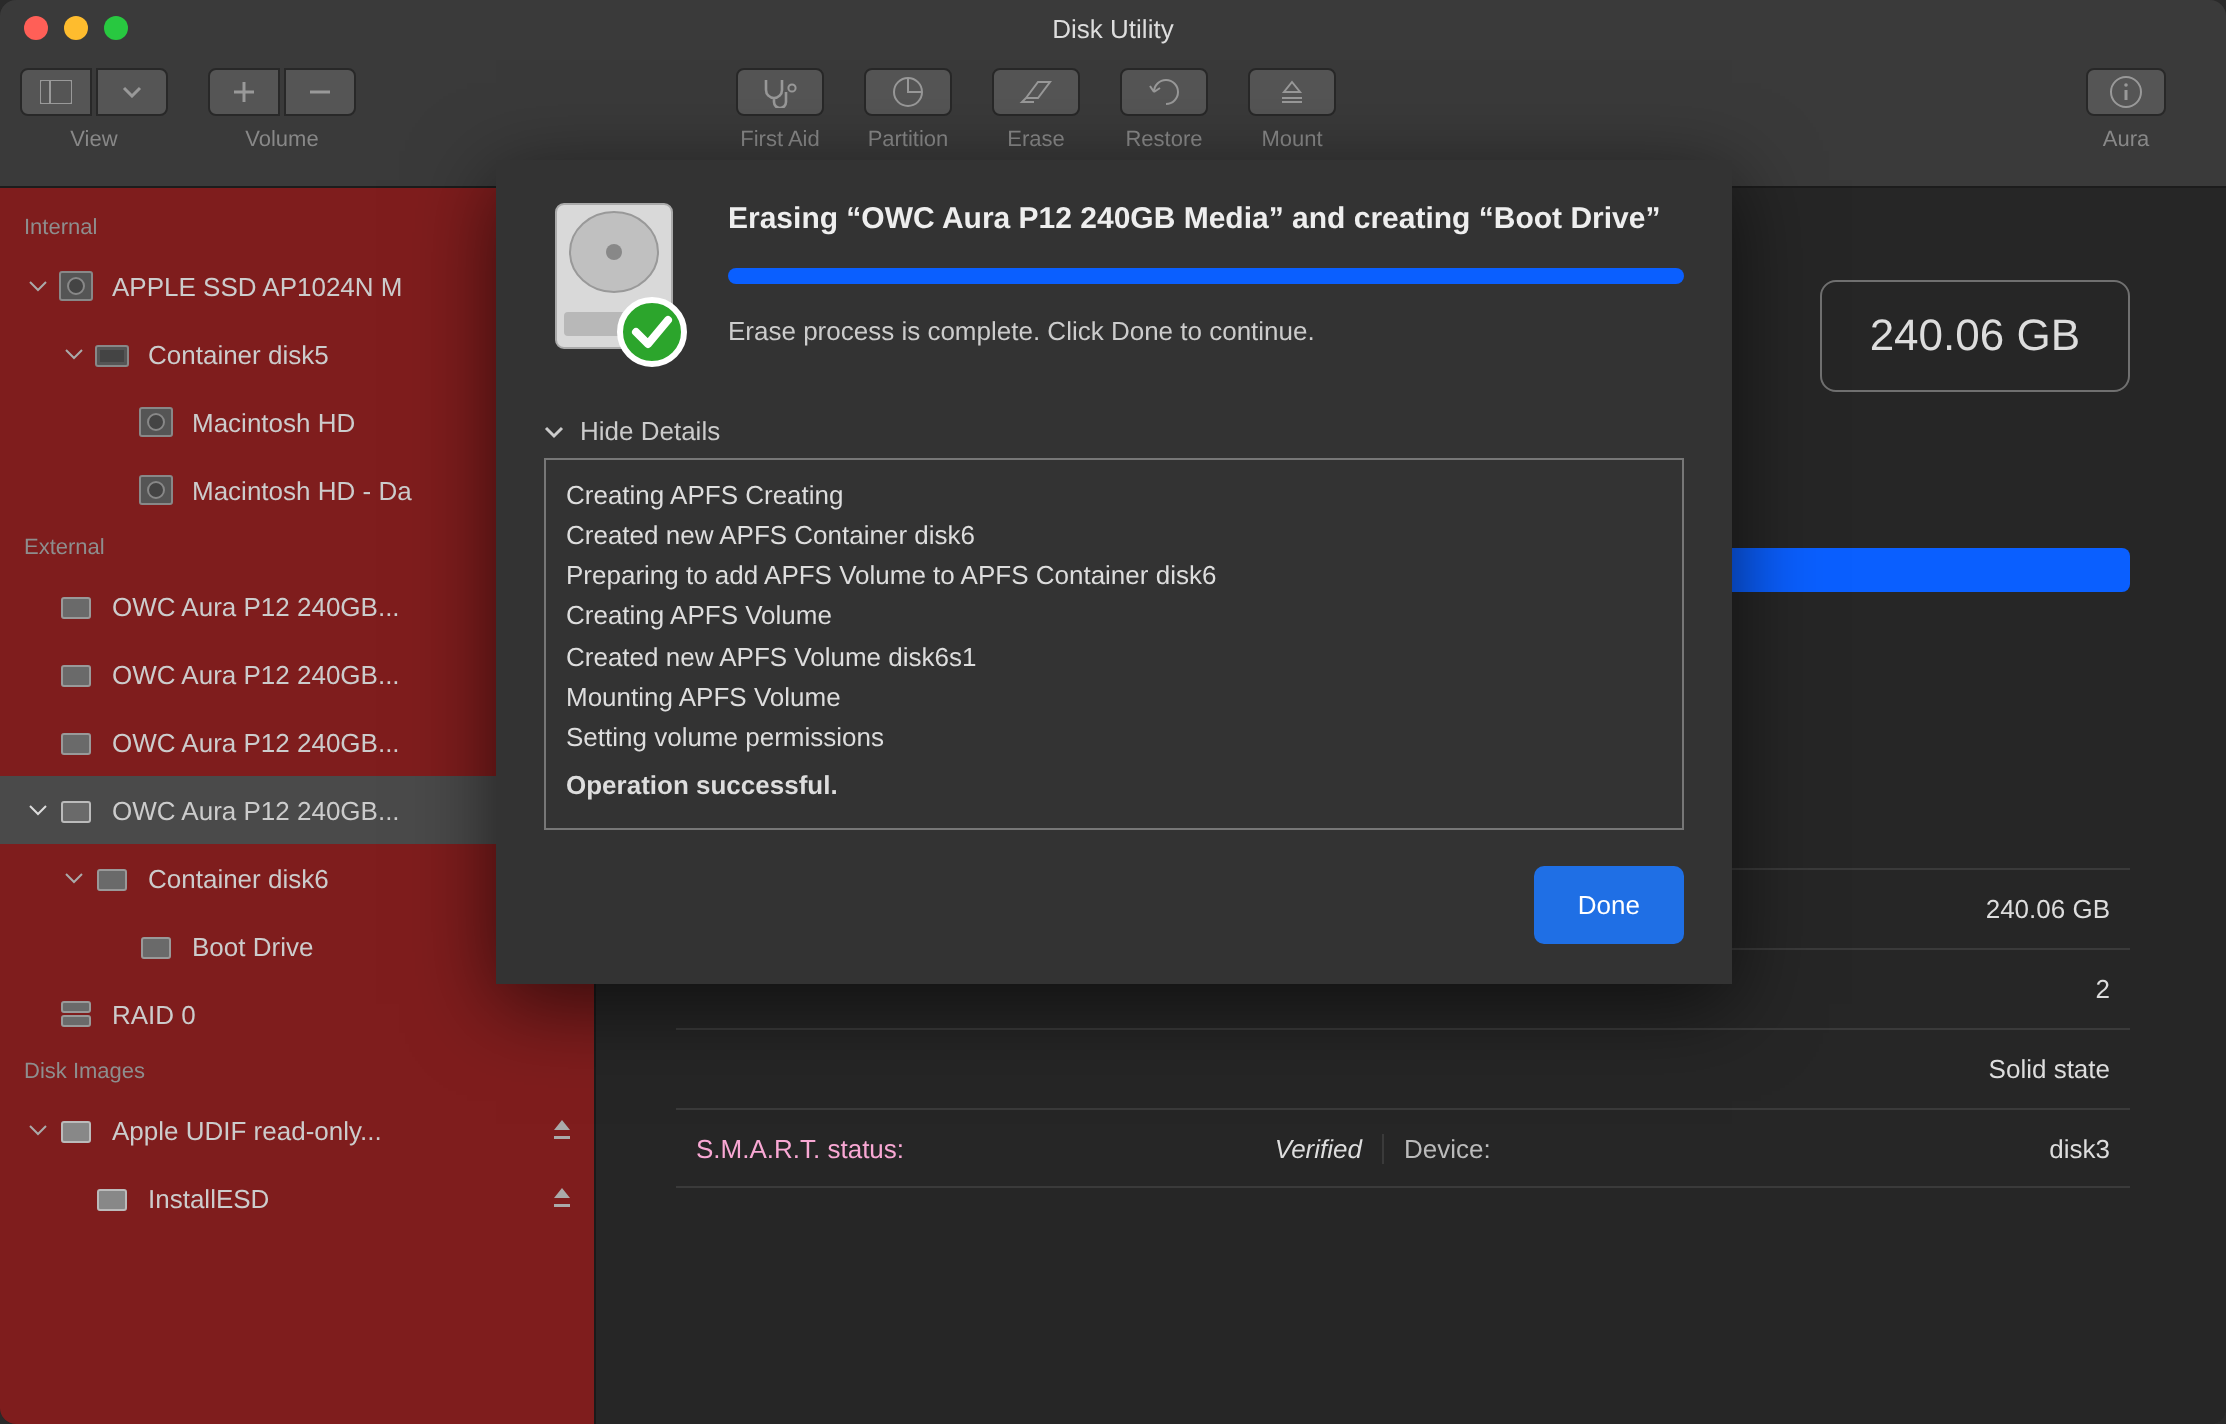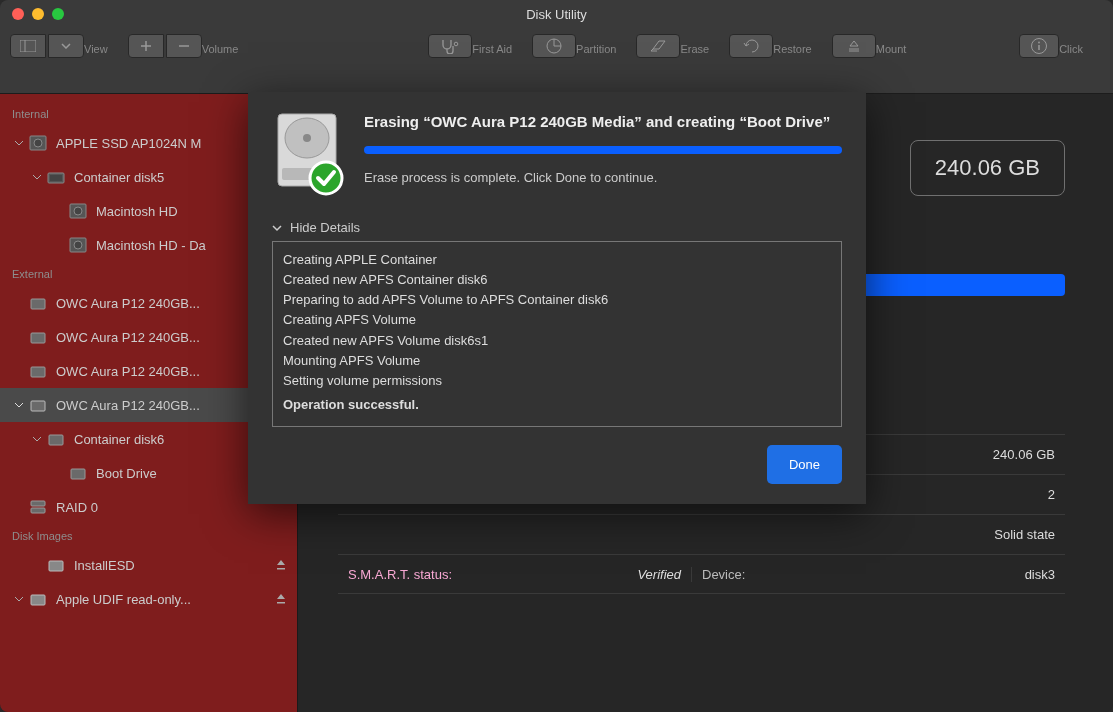--- a/index.html
+++ b/index.html
@@ -3,21 +3,21 @@
 <meta charset="utf-8">
 <style>
 * { margin: 0; padding: 0; box-sizing: border-box; font-family: -apple-system, "Helvetica Neue", Arial, sans-serif; }
 body { background: #2a2a2a; width: 1113px; height: 712px; overflow: hidden; position: relative; color: #ccc; }
 .window { width: 1113px; height: 712px; background: #2c2c2c; border-radius: 8px; overflow: hidden; display: flex; flex-direction: column; position: relative; }
 .titlebar { height: 28px; background: #3a3a3a; display: flex; align-items: center; position: relative; }
 .traffic { display: flex; gap: 8px; margin-left: 12px; }
 .traffic span { width: 12px; height: 12px; border-radius: 50%; display: inline-block; }
 .title { position: absolute; left: 0; right: 0; text-align: center; font-size: 13px; color: #ddd; pointer-events: none; }
 .toolbar { height: 66px; background: #3a3a3a; display: flex; align-items: flex-start; padding: 6px 10px 0; border-bottom: 1px solid #1c1c1c; }
-.tool-group { display: flex; align-items: center; margin-right: 20px; }
+.tool-group { display: flex; flex-direction: column; align-items: center; margin-right: 20px; }
 .tool-btns { display: flex; gap: 4px; }
 .tool-btn { background: #555; border: 1px solid #282828; border-radius: 4px; height: 24px; min-width: 36px; display: flex; align-items: center; justify-content: center; color: #aaa; cursor: pointer; }
 .tool-btn.split-l { border-top-right-radius: 0; border-bottom-right-radius: 0; margin-right: -2px; }
 .tool-btn.split-r { border-top-left-radius: 0; border-bottom-left-radius: 0; }
 .tool-label { font-size: 11px; color: #888; margin-top: 6px; }
 .spacer { flex: 1; }
 .content { flex: 1; display: flex; background: #262626; }
 .sidebar { width: 298px; background: #7f1d1d; border-right: 1px solid #1a1a1a; padding-top: 8px; overflow: hidden; }
 .section-header { font-size: 11px; color: #8e8e8e; padding: 6px 12px; }
 .tree-item { display: flex; align-items: center; height: 34px; font-size: 13px; color: #ccc; cursor: pointer; white-space: nowrap; overflow: hidden; }
@@ -32,21 +32,21 @@
 .main { flex: 1; position: relative; background: #262626; }
 .capacity-badge { position: absolute; right: 48px; top: 46px; border: 1px solid #707070; border-radius: 8px; padding: 14px 24px; font-size: 22px; color: #ddd; }
 .usage-bar { position: absolute; top: 180px; left: 40px; right: 48px; height: 22px; background: #0a5fff; border-radius: 4px; }
 .info-table { position: absolute; top: 340px; left: 40px; right: 48px; }
 .info-row { display: flex; border-top: 1px solid #3a3a3a; height: 40px; align-items: center; font-size: 13px; }
 .info-row:last-child { border-bottom: 1px solid #3a3a3a; }
 .info-cell-l { flex: 1; padding-left: 10px; color: #f9a8d4; }
 .info-cell-lv { width: 100px; text-align: right; color: #ddd; padding-right: 10px; font-style: italic; }
 .info-cell-r { flex: 1; padding-left: 10px; color: #bbb; border-left: 1px solid #3a3a3a; }
 .info-cell-rv { width: 120px; text-align: right; padding-right: 10px; color: #ddd; }
-.sheet-overlay { position: absolute; top: 92px; left: 248px; width: 618px; background: #333; box-shadow: 0 10px 40px rgba(0,0,0,0.6); padding: 20px 24px 20px; z-index: 20; }
+.sheet-overlay { position: absolute; top: 80px; left: 248px; width: 618px; background: #333; box-shadow: 0 10px 40px rgba(0,0,0,0.6); padding: 20px 24px 20px; z-index: 20; }
 .sheet-header { display: flex; gap: 16px; }
 .disk-icon-wrap { position: relative; width: 76px; height: 84px; flex-shrink: 0; }
 .sheet-title { font-size: 15px; font-weight: 600; color: #eee; line-height: 1.35; }
 .sheet-right { flex: 1; }
 .progress-bar { height: 8px; background: #0a5fff; border-radius: 4px; margin-top: 14px; }
 .sheet-msg { font-size: 13px; color: #ccc; margin-top: 16px; }
 .details-toggle { display: flex; align-items: center; gap: 8px; margin-top: 24px; font-size: 13px; color: #ccc; cursor: pointer; }
 .log-box { border: 1px solid #777; margin-top: 6px; padding: 8px 10px; font-size: 13px; color: #ddd; line-height: 1.55; height: 186px; overflow: hidden; }
 .log-box .success { font-weight: 700; margin-top: 4px; }
 .sheet-footer { display: flex; justify-content: flex-end; margin-top: 18px; }
@@ -152,21 +152,21 @@
     <div class="spacer"></div>
 
     <div class="tool-group">
       <div class="tool-btn" style="width:40px">
         <svg width="18" height="18" viewBox="0 0 18 18">
             <circle cx="9" cy="9" r="7.5" stroke="#999" fill="none"></circle>
             <circle cx="9" cy="5.5" r="0.9" fill="#999"></circle>
             <path d="M9 8v5" stroke="#999" stroke-width="1.5"></path>
           </svg>
       </div>
-      <div class="tool-label">Click</div>
+      <div class="tool-label">Aura</div>
     </div>
   </div>
 
   <div class="content">
     <div class="sidebar">
       <div class="section-header">Internal</div>
 
       <div class="tree-item indent-0">
         <svg class="disclosure" viewBox="0 0 10 10">
             <path d="M1 3l4 4 4-4" stroke="#aaa" fill="none"></path>
@@ -259,39 +259,39 @@
         <span class="disclosure"></span>
         <svg class="icon" viewBox="0 0 20 20">
             <rect x="3" y="4" width="14" height="5" rx="1" fill="#6a6a6a" stroke="#999"></rect>
             <rect x="3" y="11" width="14" height="5" rx="1" fill="#6a6a6a" stroke="#999"></rect>
           </svg>
         <span class="label">RAID 0</span>
       </div>
 
       <div class="section-header">Disk Images</div>
 
-      <div class="tree-item indent-1">
-        <span class="disclosure"></span>
+      <div class="tree-item indent-0">
+        <svg class="disclosure" viewBox="0 0 10 10">
+            <path d="M1 3l4 4 4-4" stroke="#aaa" fill="none"></path>
+          </svg>
         <svg class="icon" viewBox="0 0 20 20">
             <rect x="3" y="6" width="14" height="10" rx="1" fill="#888" stroke="#bbb"></rect>
           </svg>
-        <span class="label">InstallESD</span>
+        <span class="label">Apple UDIF read-only...</span>
         <svg class="eject" width="12" height="12" viewBox="0 0 12 12">
             <path d="M6 1l4 5H2l4-5zM2 9h8v1.5H2z" fill="#aaa"></path>
           </svg>
       </div>
 
-      <div class="tree-item indent-0">
-        <svg class="disclosure" viewBox="0 0 10 10">
-            <path d="M1 3l4 4 4-4" stroke="#aaa" fill="none"></path>
-          </svg>
+      <div class="tree-item indent-1">
+        <span class="disclosure"></span>
         <svg class="icon" viewBox="0 0 20 20">
             <rect x="3" y="6" width="14" height="10" rx="1" fill="#888" stroke="#bbb"></rect>
           </svg>
-        <span class="label">Apple UDIF read-only...</span>
+        <span class="label">InstallESD</span>
         <svg class="eject" width="12" height="12" viewBox="0 0 12 12">
             <path d="M6 1l4 5H2l4-5zM2 9h8v1.5H2z" fill="#aaa"></path>
           </svg>
       </div>
     </div>
 
     <div class="main">
       <div class="capacity-badge">240.06 GB</div>
       <div class="usage-bar"></div>
 
@@ -344,21 +344,21 @@
     </div>
 
     <div class="details-toggle">
       <svg width="10" height="10" viewBox="0 0 10 10">
           <path d="M1 3l4 4 4-4" stroke="#ccc" fill="none" stroke-width="1.5"></path>
         </svg>
       <span>Hide Details</span>
     </div>
 
     <div class="log-box">
-      <div>Creating APPLE Container</div>
+      <div>Creating APFS Creating</div>
       <div>Created new APFS Container disk6</div>
       <div>Preparing to add APFS Volume to APFS Container disk6</div>
       <div>Creating APFS Volume</div>
       <div>Created new APFS Volume disk6s1</div>
       <div>Mounting APFS Volume</div>
       <div>Setting volume permissions</div>
       <div class="success">Operation successful.</div>
     </div>
 
     <div class="sheet-footer">

